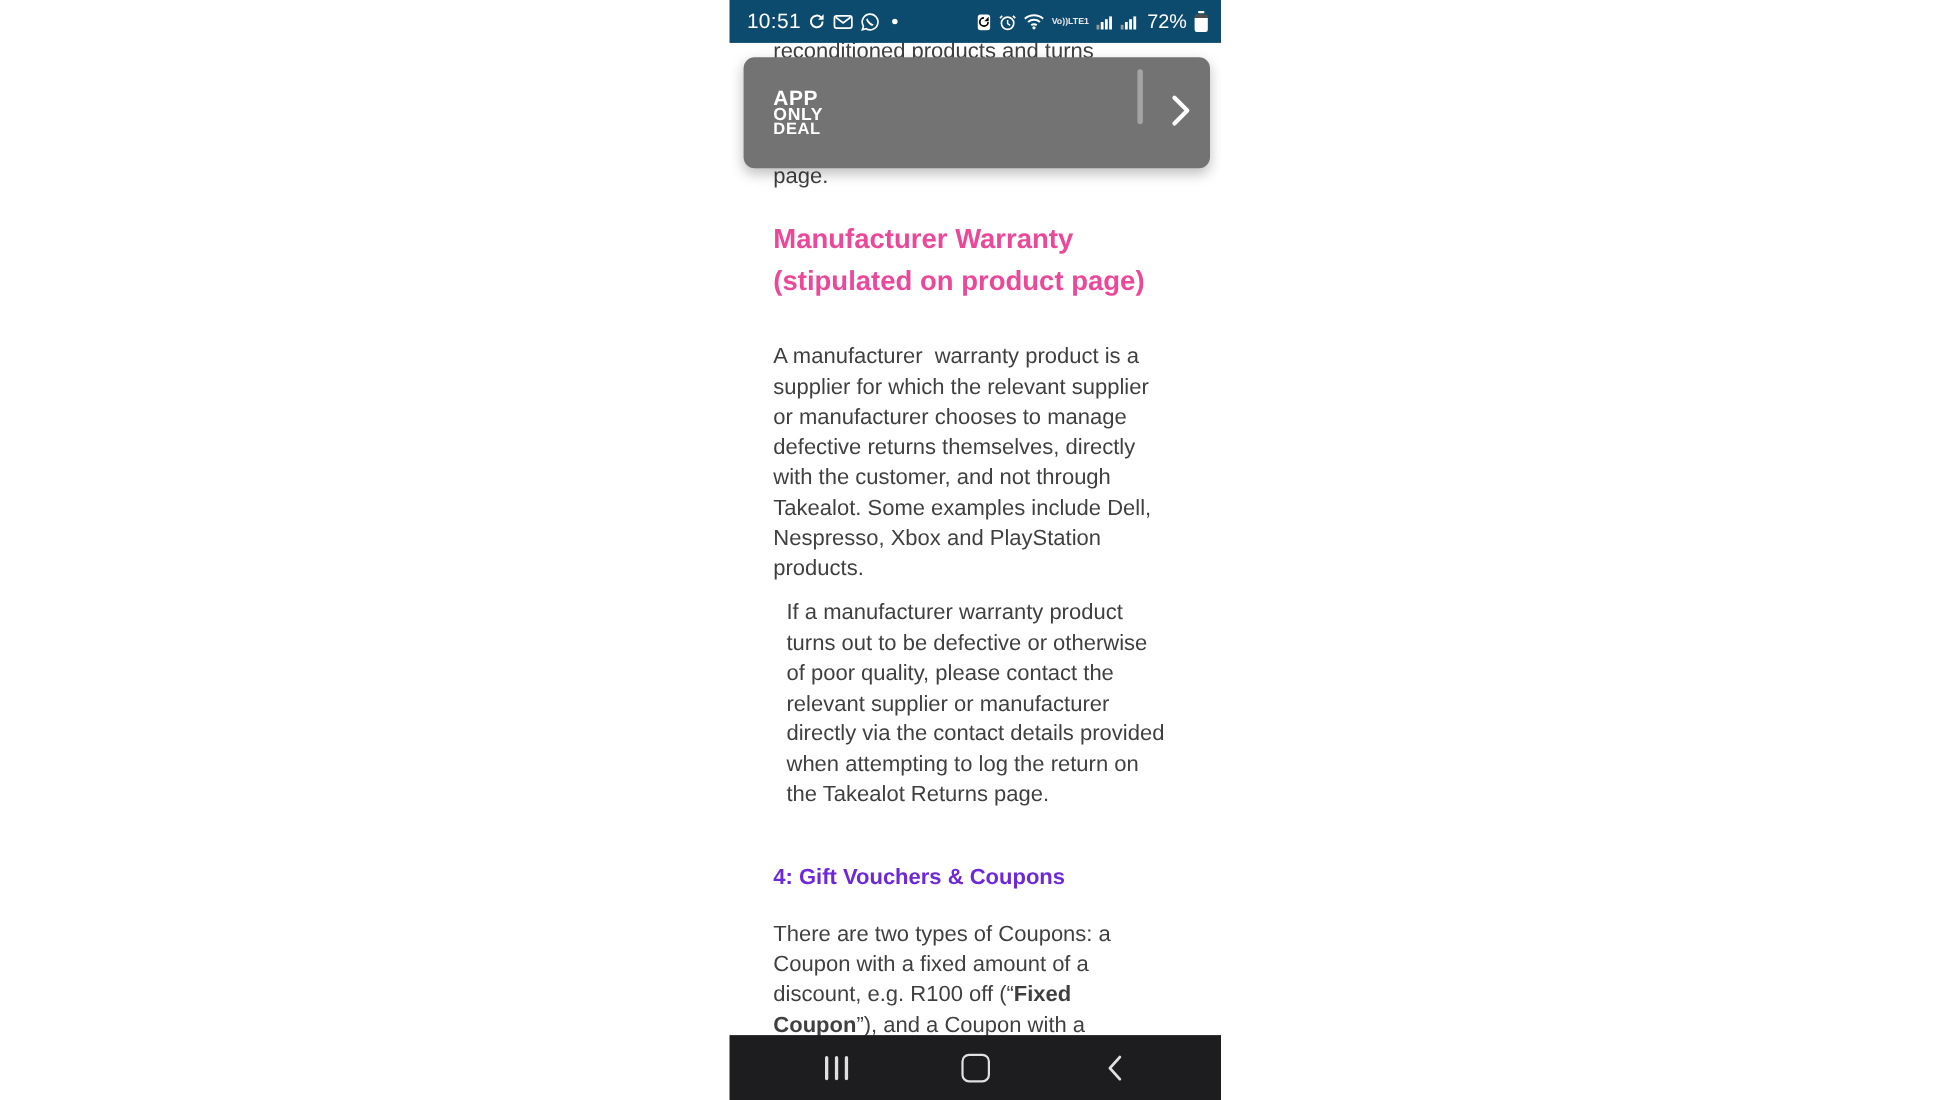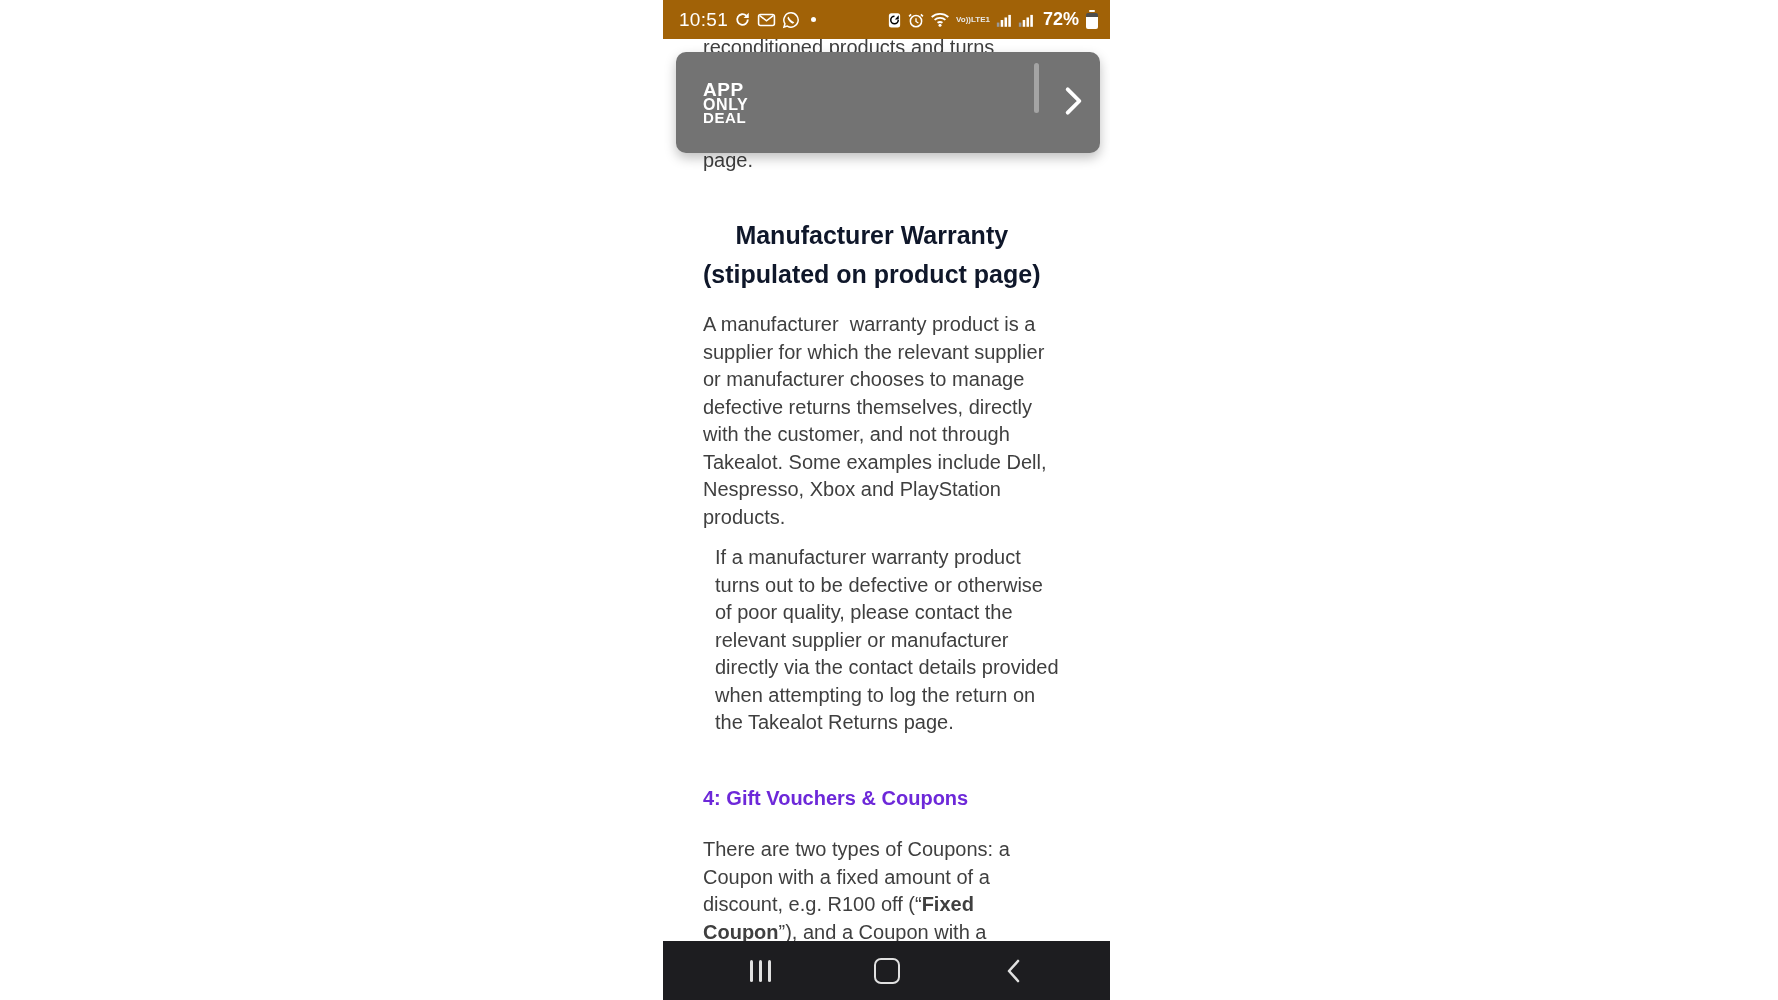--- a/index.html
+++ b/index.html
@@ -7,32 +7,32 @@
     width:1778px;height:1000px;background:#ffffff;overflow:hidden;
     font-family:"Liberation Sans","DejaVu Sans",sans-serif;
     position:relative;
   }
   .phone{
     position:absolute;left:663px;top:0;width:447px;height:1000px;
     background:#ffffff;overflow:hidden;
   }
   
   .statusbar{
-    position:absolute;left:0;top:0;width:100%;height:39px;background:#a16207;
+    position:absolute;left:0;top:0;width:100%;height:39px;background:#0c4a6e;
     display:flex;align-items:center;justify-content:space-between;
     color:#fff;z-index:30;
   }
   .sb-left{display:flex;align-items:center;gap:6px;padding-left:16px;}
   .sb-right{display:flex;align-items:center;gap:5px;padding-right:12px;}
   .sb-time{font-size:19px;font-weight:400;letter-spacing:.3px;}
   .sb-icon{display:flex;align-items:center;}
   .sb-dot{width:5px;height:5px;border-radius:50%;background:#fff;margin-left:5px;}
   .volte{display:flex;flex-direction:row;align-items:center;line-height:8px;margin:0 1px;}
   .volte span{font-size:8px;font-weight:700;color:#e8e8e8;}
-  .sb-percent{font-size:18px;font-weight:700;margin-left:3px;}
+  .sb-percent{font-size:18px;font-weight:400;margin-left:3px;}
   .sb-batt{position:relative;width:12px;height:19px;margin-left:2px;}
   .sb-batt .cap{position:absolute;top:0;left:3px;width:6px;height:2px;background:#fff;border-radius:1px;}
   .sb-batt .bodyb{position:absolute;top:3px;left:0;width:12px;height:16px;border-radius:2px;
     background:linear-gradient(to top,#ffffff 78%,#4d4d4d 78%);}
   
   .banner{
     position:absolute;left:13px;top:52px;width:424px;height:101px;
     background:#737373;border-radius:10px;z-index:20;
     box-shadow:0 5px 12px rgba(0,0,0,.25);cursor:pointer;
   }
@@ -52,22 +52,22 @@
     position:absolute;left:358px;top:11px;width:5px;height:50px;
     background:rgba(255,255,255,.35);border-radius:3px;
   }
   .banner-chevron{position:absolute;right:14px;top:50%;transform:translateY(-50%);}
   
   .article{position:absolute;left:40px;top:0;width:404px;z-index:5;color:#3F3F3F;}
   .body-text{font-size:20px;line-height:27.5px;white-space:pre;color:#3F3F3F;}
   .clip-top{position:absolute;top:34px;left:0;}
   .page-word{position:absolute;top:147px;left:0;}
   .h-warranty{
-    position:absolute;top:216px;left:0;margin:0;
-    font-size:25px;line-height:39px;font-weight:700;color:#0f172a;white-space:pre;text-align:center;
+    position:absolute;top:198px;left:0;margin:0;
+    font-size:25px;line-height:39px;font-weight:700;color:#ec4899;white-space:pre;
   }
   .p1{position:absolute;top:311px;left:0;}
   .p2{position:absolute;top:544px;left:12px;}
   .h-vouchers{
     position:absolute;top:779px;left:0;margin:0;
     font-size:20px;line-height:38px;font-weight:700;color:#6d28d9;white-space:pre;
   }
   .p3{position:absolute;top:836px;left:0;}
   .p3 b{font-weight:700;color:#3F3F3F;}
   

